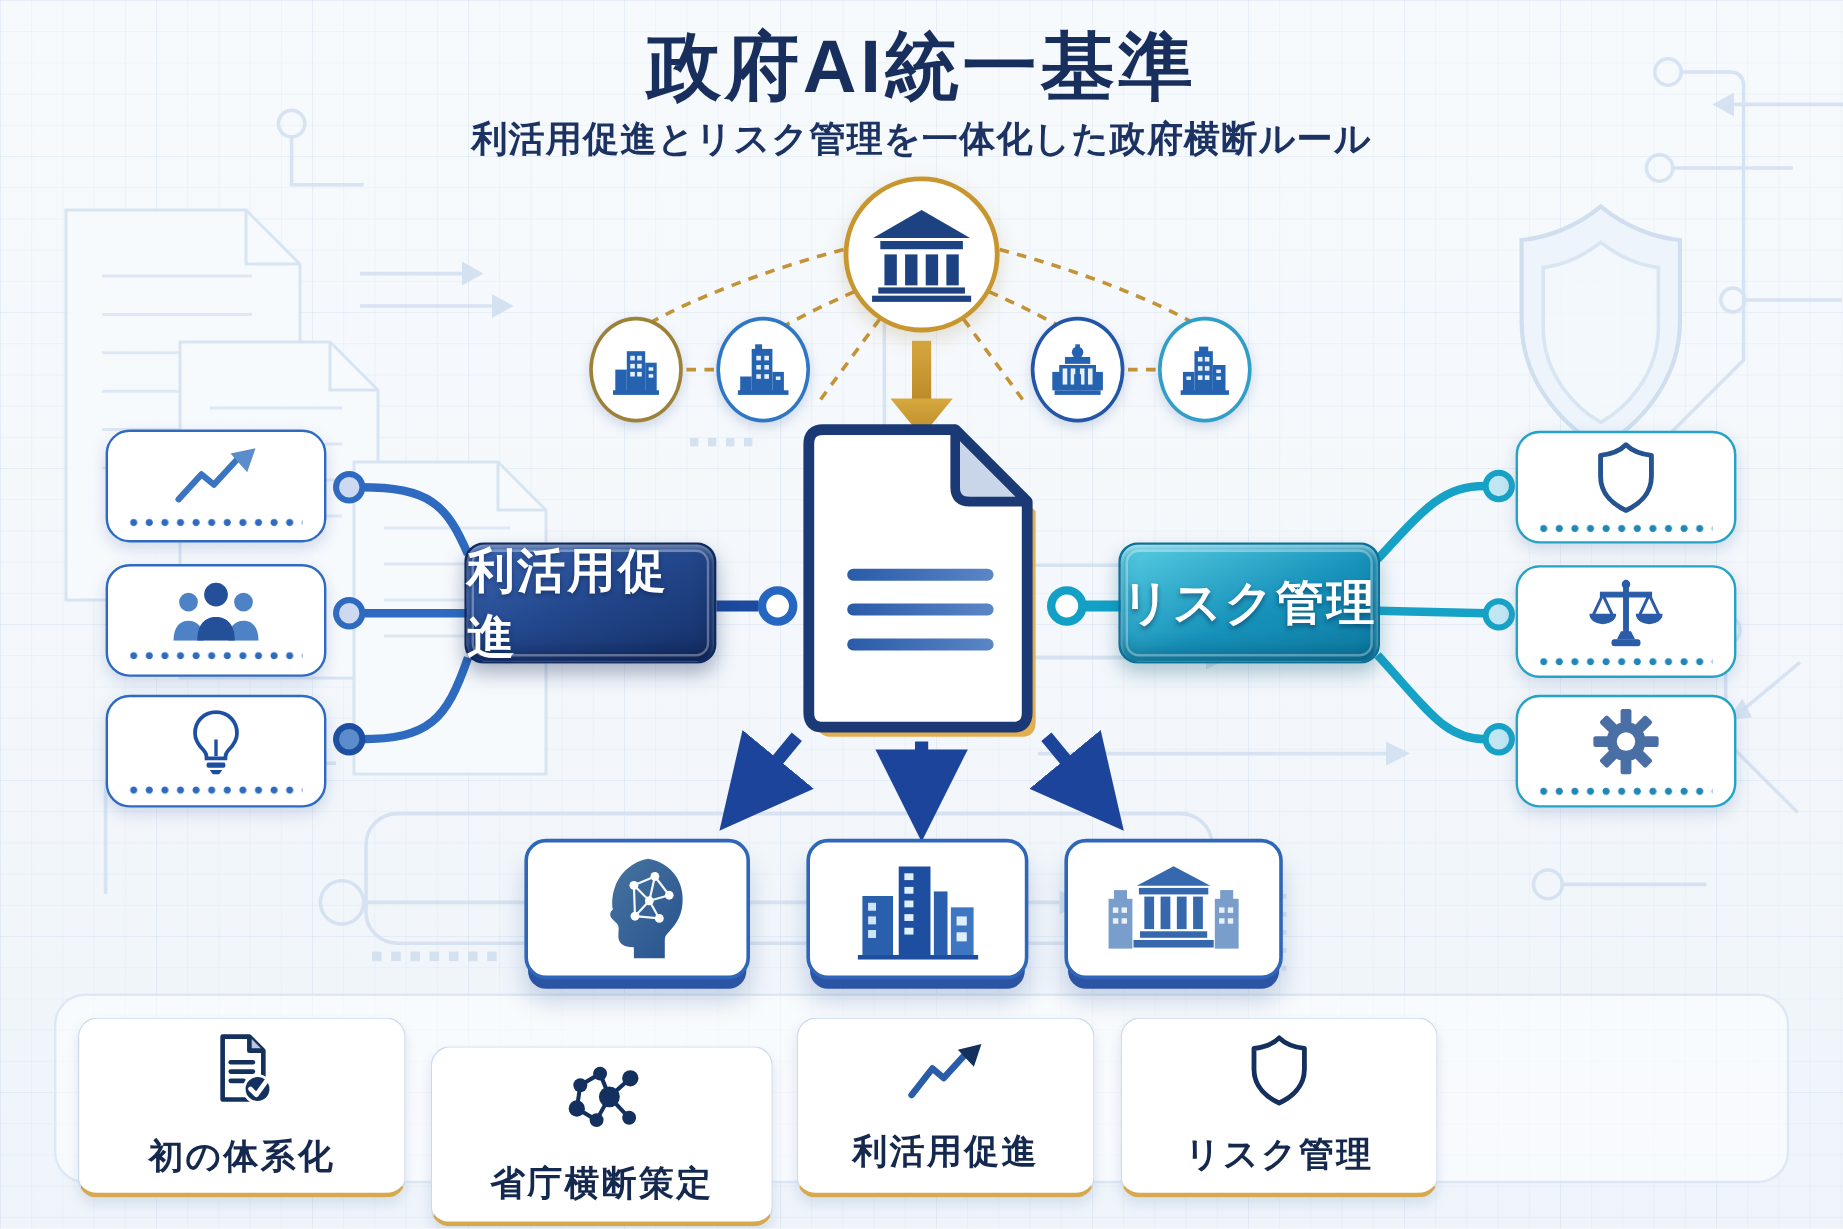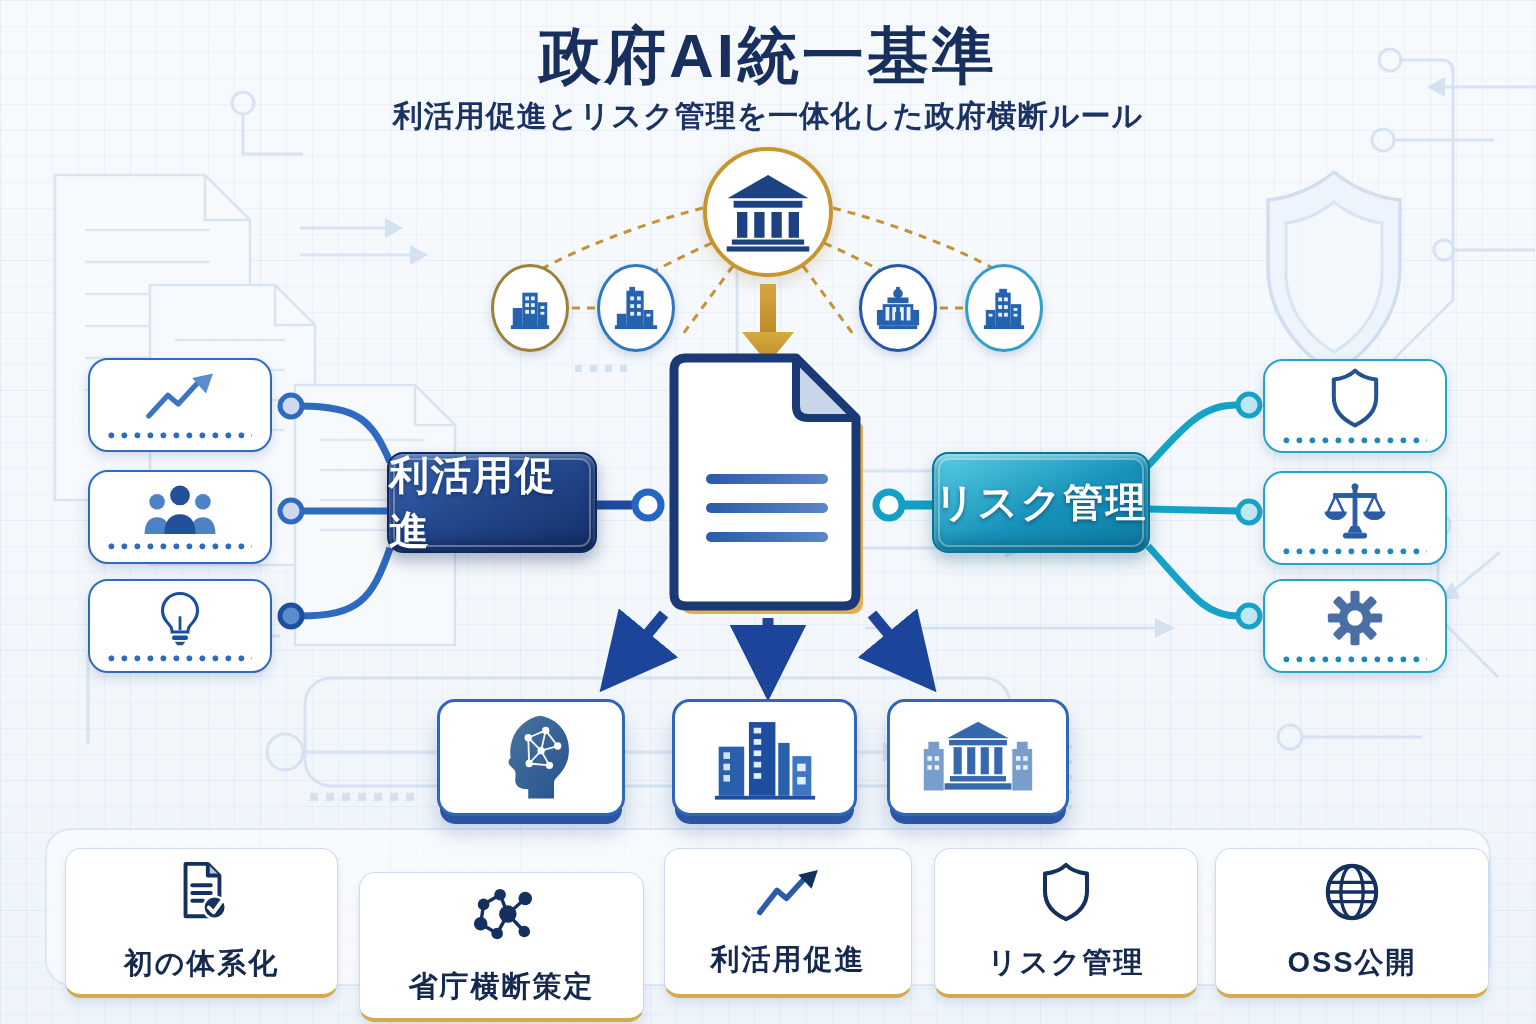--- a/index.html
+++ b/index.html
@@ -532,26 +532,14 @@
     <span class="card-label">利活用促進</span>
   </div>
 
   <div class="abs card" style="left:934px;width:264px;">
     <svg width="56" height="62" viewBox="0 0 64 68">
       <path d="M32,3 C26,9 17,12 8,13 V33 C8,50 21,60 32,65 C43,60 56,50 56,33 V13 C47,12 38,9 32,3 Z" fill="none" stroke="#14305e" stroke-width="4.6" stroke-linejoin="round"></path>
     </svg>
     <span class="card-label">リスク管理</span>
   </div>
 
-  <div class="abs card" style="left:1215px;width:274px;">
-    <svg width="62" height="62" viewBox="0 0 64 64">
-      <g fill="none" stroke="#14305e">
-        <ellipse cx="32" cy="32" rx="25" ry="27" stroke-width="4.2"></ellipse>
-        <ellipse cx="32" cy="32" rx="11.5" ry="27" stroke-width="3.4"></ellipse>
-        <path d="M9,22 H55" stroke-width="3.4"></path>
-        <path d="M7,32 H57" stroke-width="3.4"></path>
-        <path d="M9,42 H55" stroke-width="3.4"></path>
-      </g>
-    </svg>
-    <span class="card-label">OSS公開</span>
-  </div>
 
 </div>
 
 </body></html>

